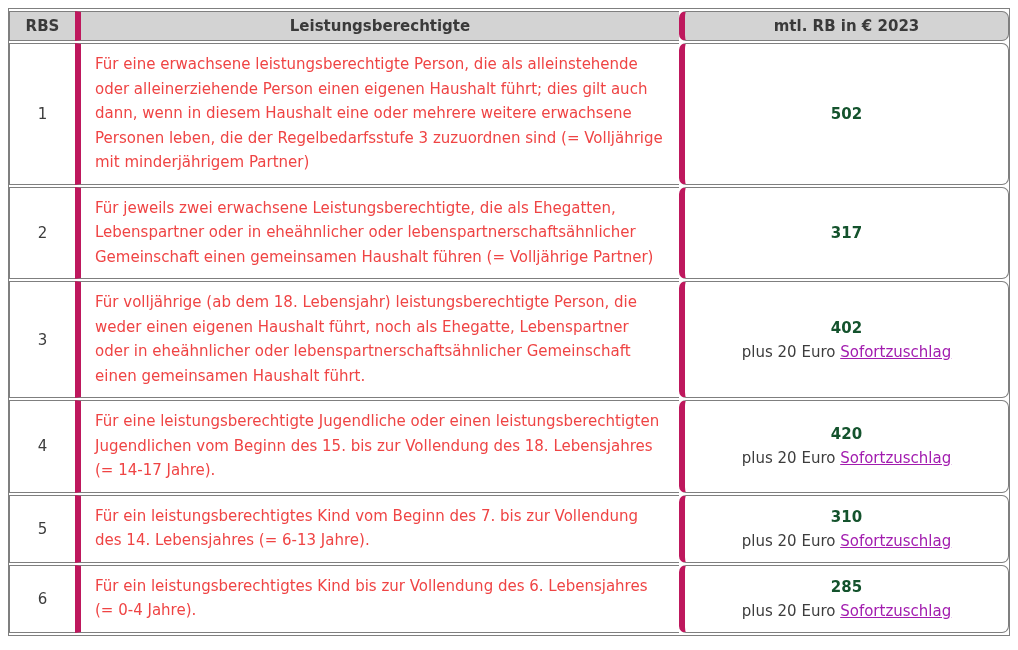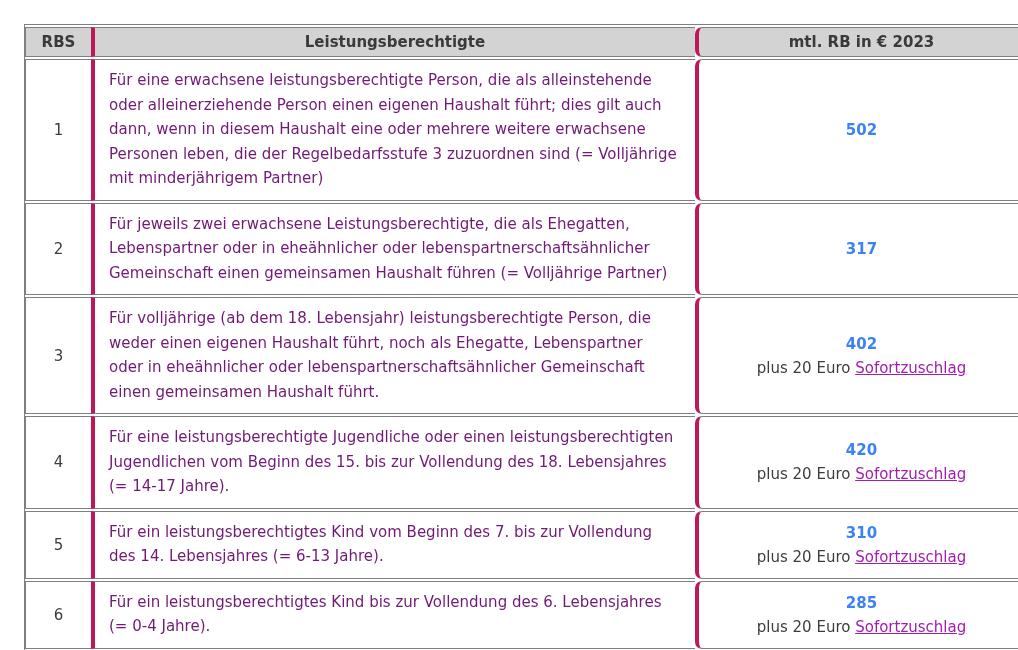--- a/index.html
+++ b/index.html
@@ -6,21 +6,21 @@
     margin: 0;
     padding: 0;
     background: #ffffff;
     font-family: "DejaVu Sans", "Liberation Sans", sans-serif;
     color: #3d3d3d;
   }
   .page {
     width: 908px;
     height: 650px;
     box-sizing: border-box;
-    padding: 24px;
+    padding: 8px;
     background: #ffffff;
   }
   table.rbs-table {
     width: 1002px;
     table-layout: fixed;
     border-collapse: separate;
     border-spacing: 0 2px;
     border: 1px solid #7f7f7f;
     background: #ffffff;
     font-size: 15px;
@@ -30,51 +30,51 @@
   col.col-amount { width: 330px; }
 
   th, td {
     border-top: 1px solid #7f7f7f;
     border-bottom: 1px solid #7f7f7f;
     border-left: 1px solid #7f7f7f;
     box-sizing: border-box;
     vertical-align: middle;
   }
   th:last-child, td:last-child { border-right: 1px solid #7f7f7f; border-radius: 7px; }
-  th + th, td + td { border-left: 4px solid #be185d; margin-top: 32px; }
+  th + th, td + td { border-left: 6px solid #be185d; margin-top: 32px; }
 
   th {
     background: #d3d3d3;
     font-weight: bold;
     color: #3a3a3a;
     text-align: center;
     padding: 5px 6px;
     font-size: 15px;
   }
   td.cell-rbs {
     text-align: center;
     color: #3d3d3d;
     padding: 4px;
   }
   td.cell-desc {
     text-align: left;
     padding: 8px 14px 9px 14px;
     line-height: 24.5px;
-    color: #701a75;
+    color: #ef4444;
     hyphens: manual;
     overflow-wrap: break-word;
   }
   td.cell-amount {
     text-align: center;
     padding: 6px 10px;
     line-height: 24px;
   }
   .amount-value {
     font-weight: bold;
-    color: #3b82f6;
+    color: #14532d;
   }
   .supplement {
     color: #3d3d3d;
   }
   a.supplement-link {
     color: #a21caf;
     text-decoration: underline;
     cursor: pointer;
   }
 </style>

